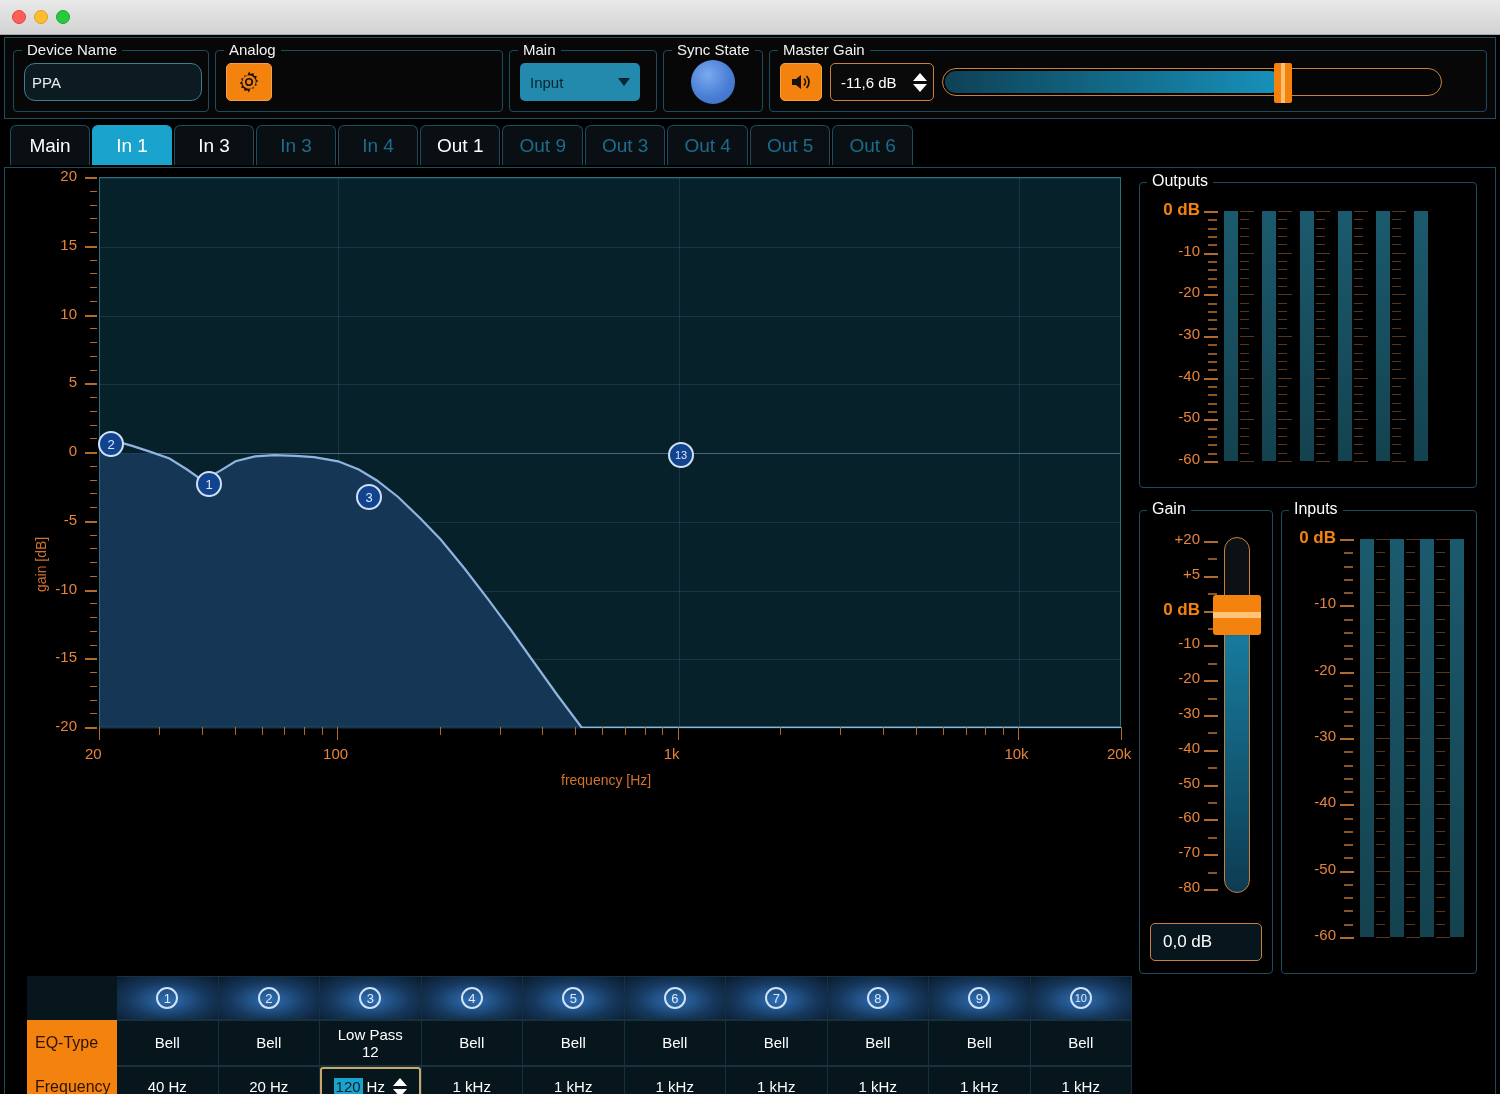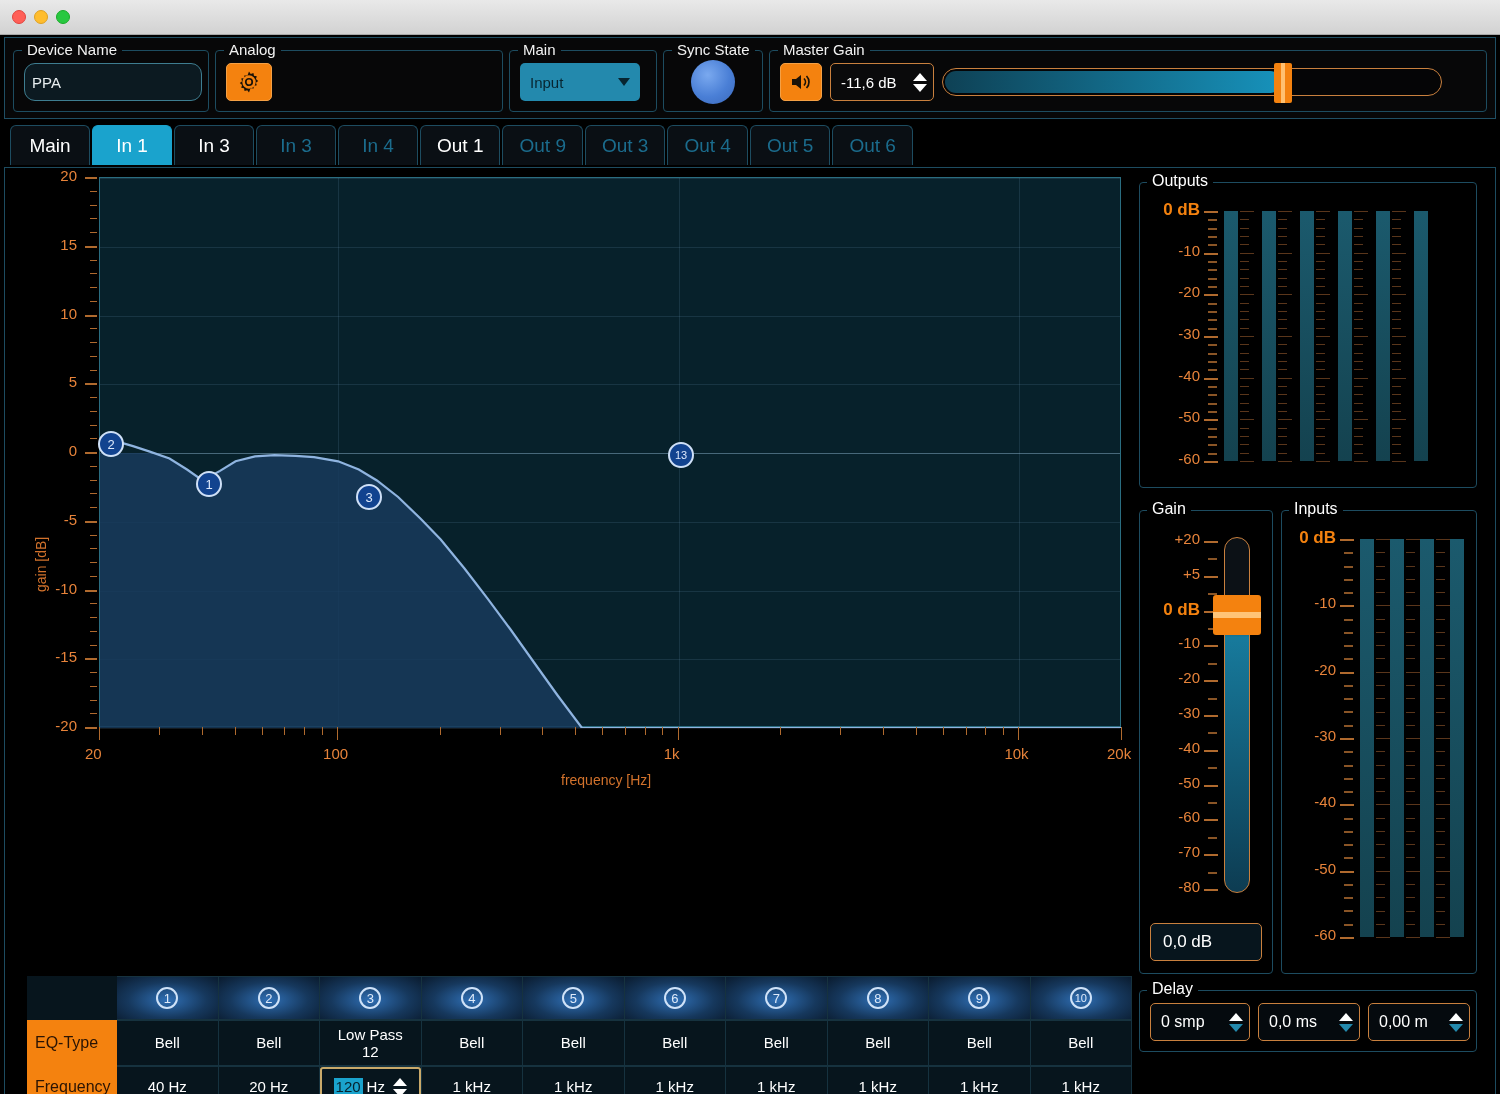--- a/index.html
+++ b/index.html
@@ -954,39 +954,15 @@
             <i style="top:344.9px;width:9px"></i>
             <i style="top:358.2px;width:9px"></i>
             <i style="top:371.5px;width:9px"></i>
             <i style="top:384.7px;width:9px"></i>
             <i style="top:398.0px;width:14px"></i>
           </div>
           <div class="mbar" style="left: 168px; top: 28px; height: 398px;"></div>
         </div>
     </div>
 
-    <div class="rpanel" style="left:1134px;top:822px;width:338px;height:62px">
-      <span class="glabel">Delay</span>
-      <div class="delaybox" style="left:10px;top:12px;width:100px">
-        <span>0 smp</span>
-        <span class="spin-arrows">
-          <i class="sp-up"></i>
-          <i class="sp-dn b"></i>
-        </span>
-      </div>
-      <div class="delaybox" style="left:118px;top:12px;width:102px">
-        <span>0,0 ms</span>
-        <span class="spin-arrows">
-          <i class="sp-up"></i>
-          <i class="sp-dn b"></i>
-        </span>
-      </div>
-      <div class="delaybox" style="left:228px;top:12px;width:102px">
-        <span>0,00 m</span>
-        <span class="spin-arrows">
-          <i class="sp-up"></i>
-          <i class="sp-dn b"></i>
-        </span>
-      </div>
-    </div>
 
   </div>
 </div>
 
 </body></html>

